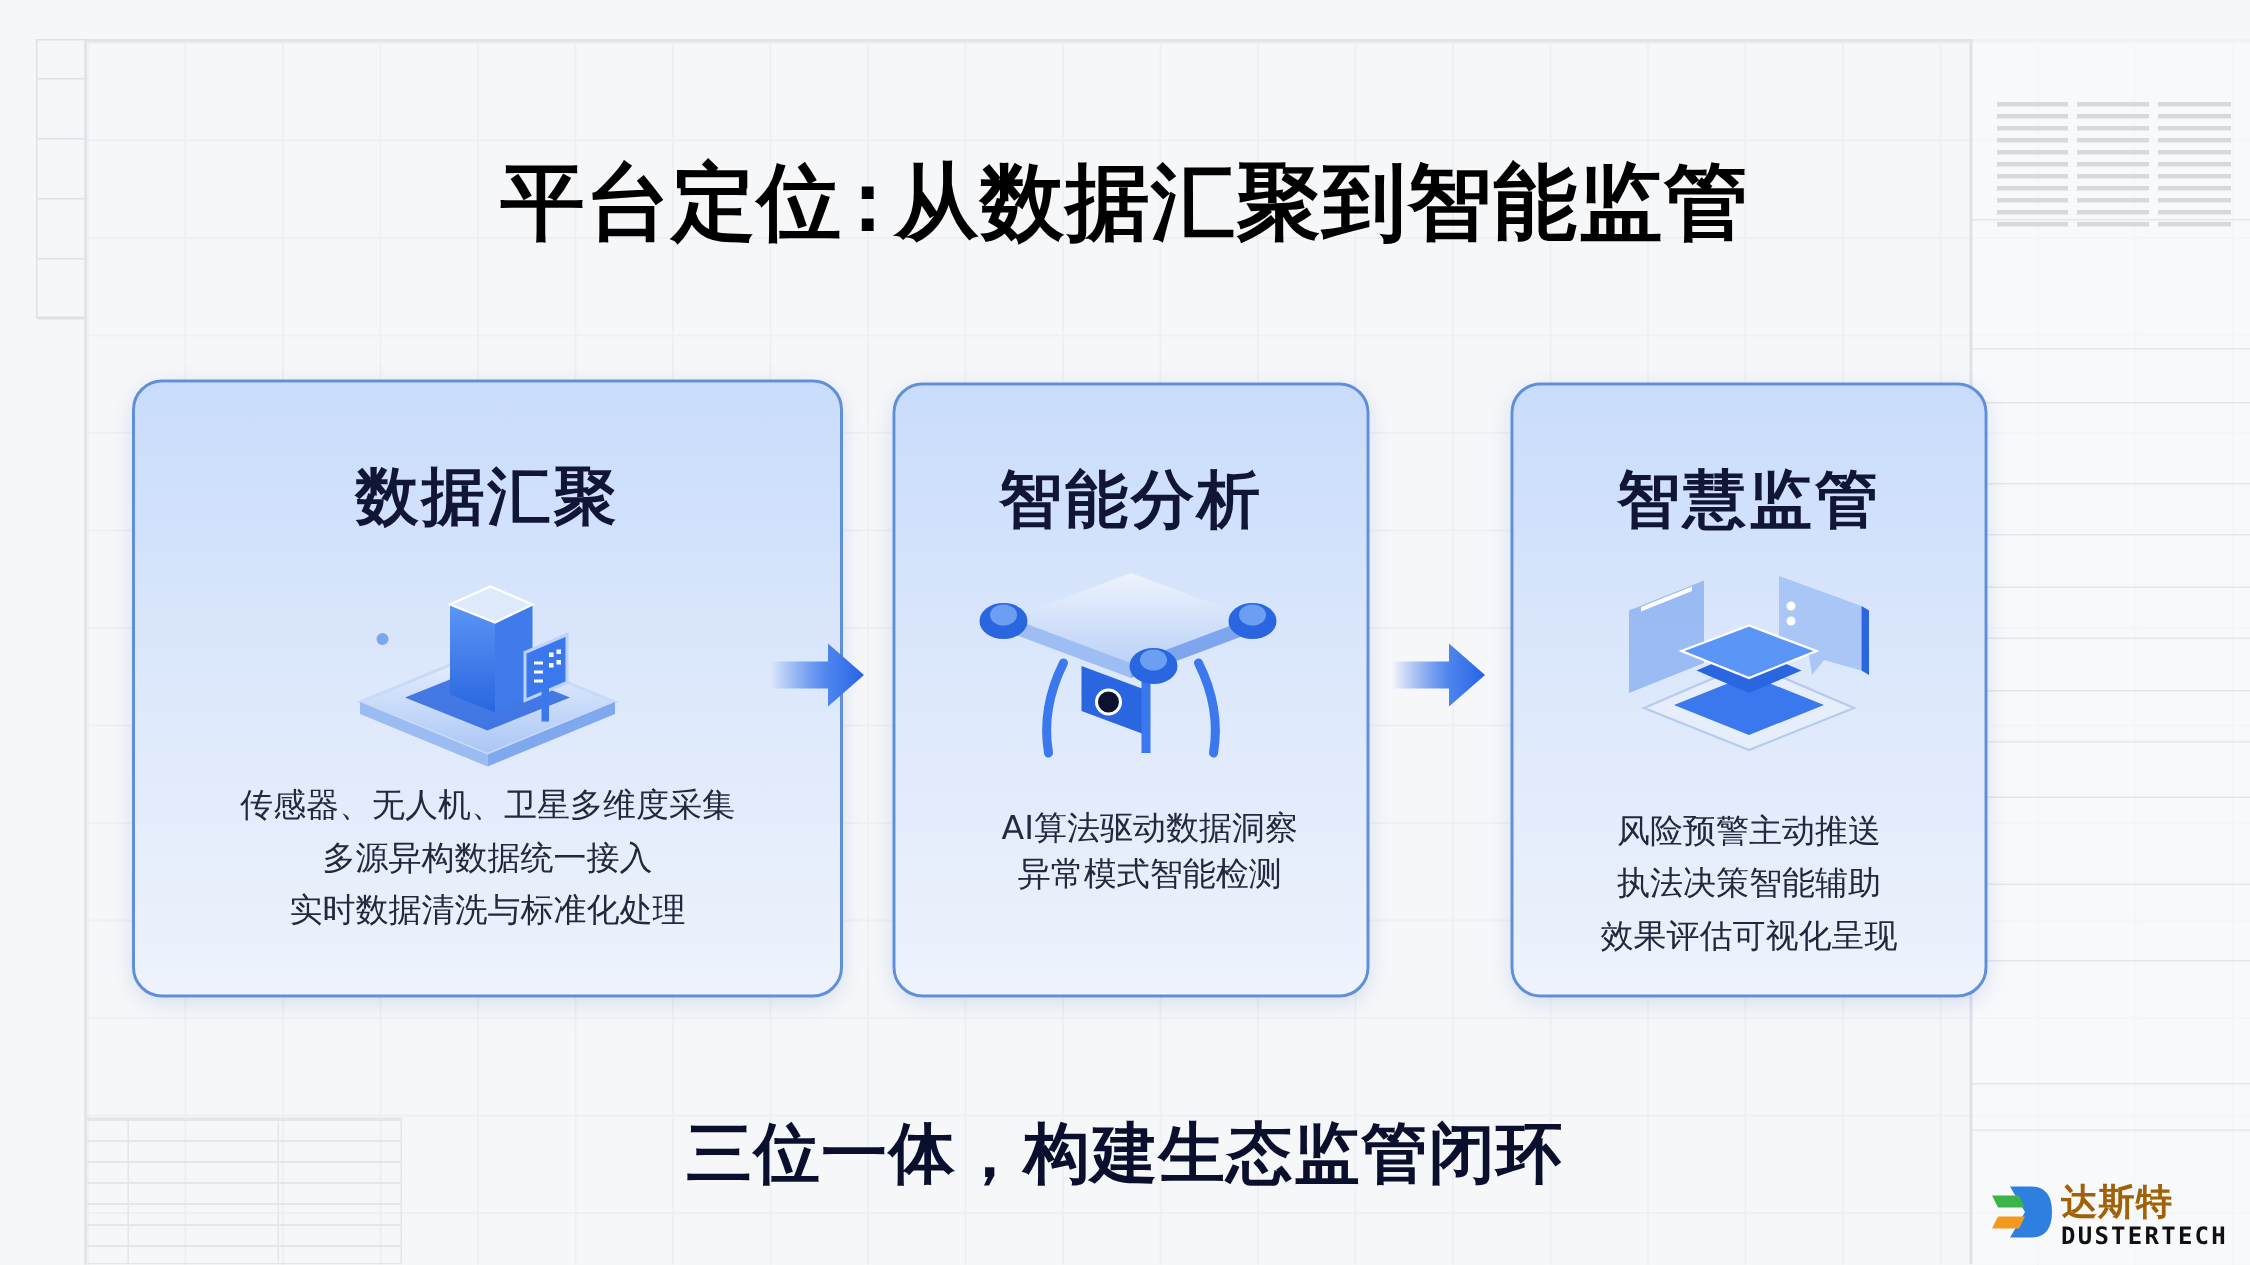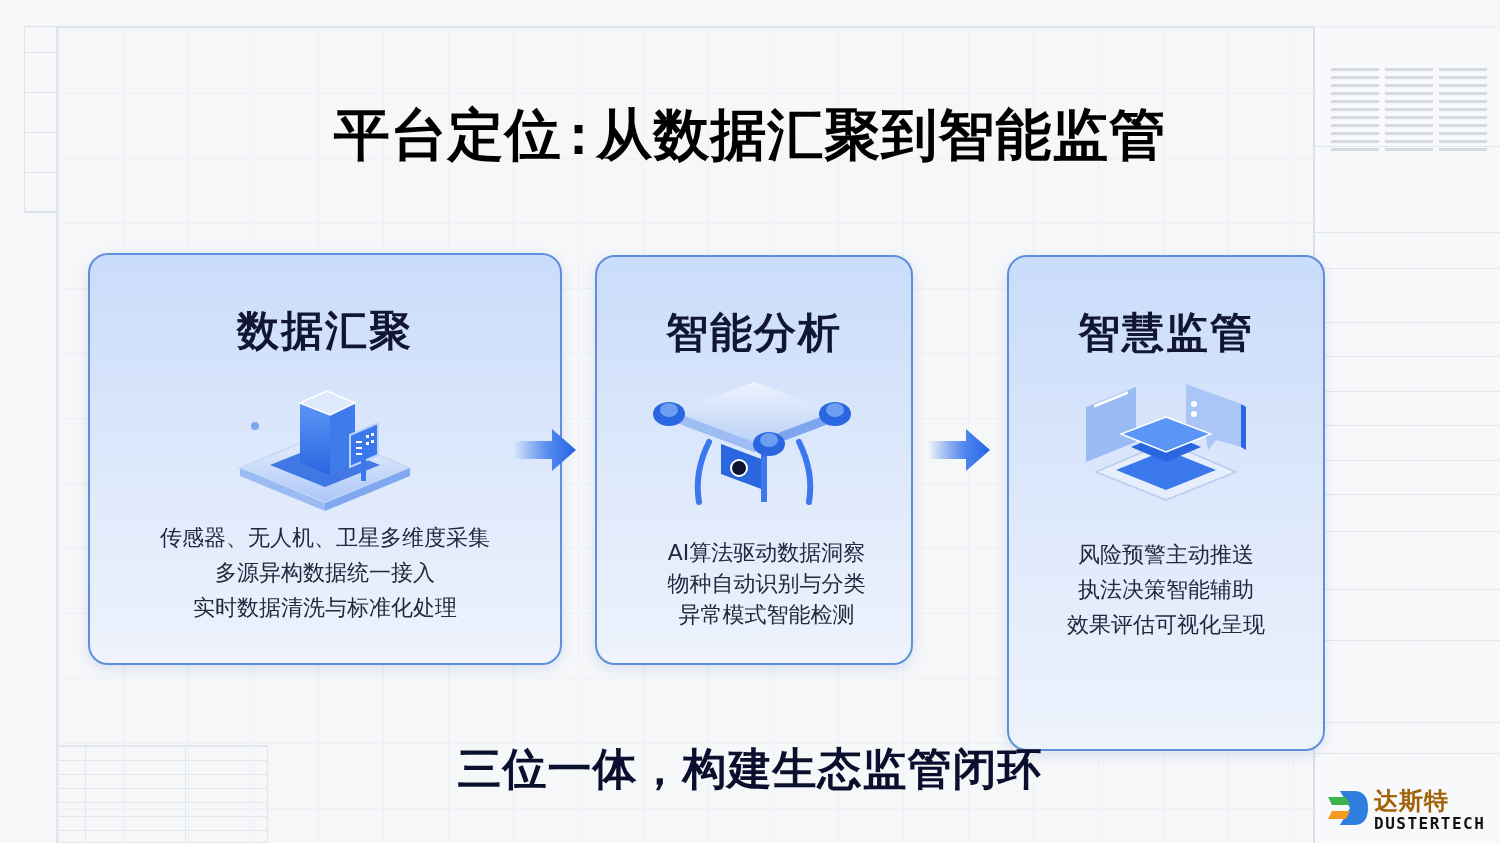--- a/index.html
+++ b/index.html
@@ -51,21 +51,21 @@
     font-family: Liberation Mono, monospace;
   }
   .card {
     position: absolute; top: 253px; height: 412px;
     border: 2px solid #5f8fd8; border-radius: 20px;
     background: linear-gradient(180deg, #c9dcfb 0%, #dbe7fb 45%, #eef3fc 100%);
     box-shadow: 0 4px 14px rgba(80,120,200,0.18);
   }
   .card-1 { left: 88px; width: 474px; }
   .card-2 { left: 595px; width: 318px; top: 255px; height: 410px; }
-  .card-3 { left: 1007px; width: 318px; top: 255px; height: 496px; }
+  .card-3 { left: 1007px; width: 318px; top: 255px; height: 410px; }
   .card-title {
     position: absolute; left: 0; right: 0; top: 48px; text-align: center;
     font-size: 42px; font-weight: 700; color: #101633; letter-spacing: 2px;
   }
   .card-icon { position: absolute; left: 50%; transform: translateX(-50%); }
   .card-1 .card-icon { top: 108px; width: 230px; height: 150px; }
   .card-2 .card-icon { top: 115px; width: 210px; height: 140px; }
   .card-3 .card-icon { top: 115px; width: 180px; height: 130px; }
   .card-desc {
     position: absolute; left: 0; right: 0; text-align: center;
@@ -204,21 +204,20 @@
     <rect x="112" y="75" width="6" height="55" fill="#3b78ee"></rect>
     <ellipse cx="20" cy="42" rx="16" ry="12" fill="#2a66e0"></ellipse>
       <ellipse cx="20" cy="38" rx="9" ry="7" fill="#6c9ef2"></ellipse>
     <ellipse cx="186" cy="42" rx="16" ry="12" fill="#2a66e0"></ellipse>
       <ellipse cx="186" cy="38" rx="9" ry="7" fill="#6c9ef2"></ellipse>
     <ellipse cx="120" cy="72" rx="16" ry="12" fill="#2a66e0"></ellipse>
       <ellipse cx="120" cy="68" rx="9" ry="7" fill="#6c9ef2"></ellipse>
   </svg>
   <div class="card-desc">
     <div>AI算法驱动数据洞察</div>
-    <div>物种自动识别与分类</div>
     <div>异常模式智能检测</div>
   </div>
 </div>
 
 <svg class="arrow arrow-2" viewBox="0 0 62 46">
   <polygon points="0,14 38,14 38,2 62,23 38,44 38,32 0,32" fill="url(#ga)"></polygon>
 </svg>
 
 <div class="card card-3">
   <div class="card-title">智慧监管</div>

